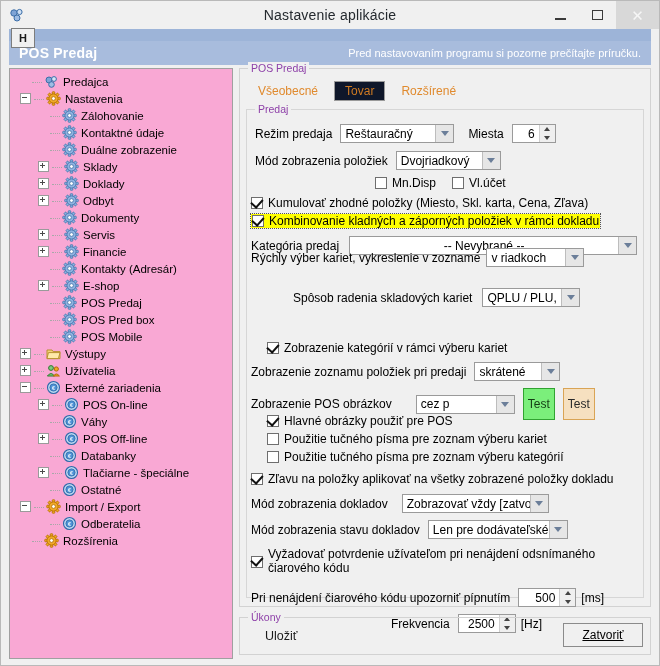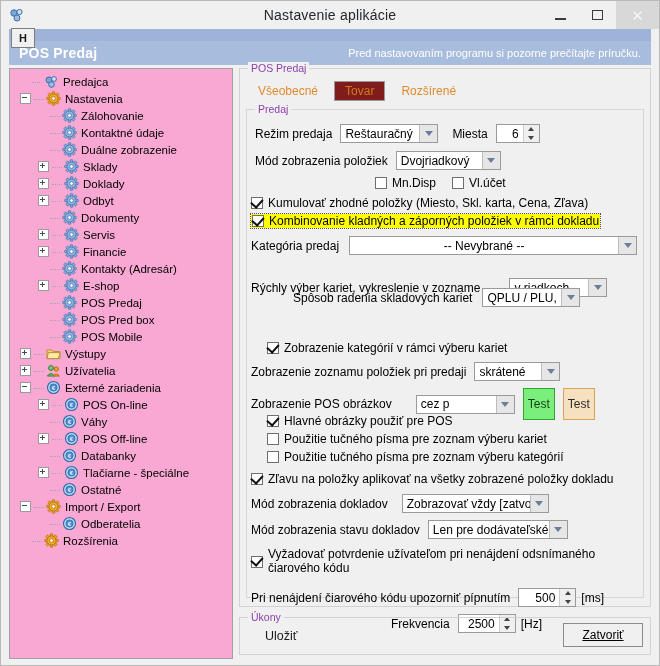--- a/index.html
+++ b/index.html
@@ -54,21 +54,21 @@
   
   .rightpane{flex:1;margin:1px 8px 6px 6px;position:relative;}
   .outerbox{position:absolute;left:0;right:0;top:0;bottom:52px;border:1px solid #d2d2d2;
             background:#f0f0f0;box-sizing:border-box;}
   .gb{position:absolute;border:1px solid #d6d6d6;box-sizing:border-box;}
   .gb-title{position:absolute;top:-7px;left:8px;background:#f0f0f0;padding:0 3px;
             font-size:10.5px;color:#8d3fa8;}
 
   .tabs{position:absolute;display:flex;align-items:center;gap:6px;}
   .tab{font-size:12px;color:#e08a2e;padding:2px 10px;}
-  .tab.sel{border:1px solid #9a9a9a;background:#7f1d1d;color:#cf7a22;text-align:right;}
+  .tab.sel{border:1px solid #9a9a9a;background:#0f172a;color:#cf7a22;text-align:right;}
 
   .row{position:absolute;display:flex;align-items:center;white-space:nowrap;}
   .lab{font-size:12px;color:#000;}
 
   .combo{height:19px;border:1px solid #9a9a9a;background:#fff;display:inline-flex;
          align-items:center;box-sizing:border-box;}
   .combo .val{flex:1;padding:0 4px;font-size:12px;overflow:hidden;white-space:nowrap;}
   .combo .arw{width:17px;height:17px;background:#e6e6e6;border-left:1px solid #bdbdbd;
               display:flex;align-items:center;justify-content:center;flex:none;}
   .chev{width:0;height:0;border-left:4px solid transparent;border-right:4px solid transparent;
@@ -581,21 +581,21 @@
           <span class="tab">Všeobecné</span>
           <span class="tab sel">Tovar</span>
           <span class="tab">Rozšírené</span>
         </div>
 
         <div class="gb" style="left:6px;top:40px;right:6px;bottom:8px;">
           <span class="gb-title">Predaj</span>
 
           <div class="row" style="left:8px;top:14px;">
             <span class="lab">Režim predaja</span>
-            <span class="combo" style="width:98px;margin-left:8px;">
+            <span class="combo" style="width:114px;margin-left:8px;">
               <span class="val">Reštauračný</span>
               <span class="arw">
                   <i class="chev"></i>
                 </span>
             </span>
             <span class="lab" style="margin-left:14px;">Miesta</span>
             <span class="spin" style="width:44px;margin-left:8px;">
               <span class="sval">6</span>
               <span class="sbtns">
                 <span class="sb">
@@ -638,21 +638,21 @@
           <div class="row" style="left:4px;top:126px;right:6px;">
             <span class="lab">Kategória predaj</span>
             <span class="combo" style="flex:1;margin-left:10px;">
               <span class="val" style="text-align:center;">-- Nevybrané --</span>
               <span class="arw">
                   <i class="chev"></i>
                 </span>
             </span>
           </div>
 
-          <div class="row" style="left:4px;top:168px;gap:23px;">
+          <div class="row" style="left:4px;top:138px;">
             <span class="lab">Rýchly výber kariet, vykreslenie v zozname</span>
             <span class="combo" style="width:98px;margin-left:6px;">
               <span class="val">v riadkoch</span>
               <span class="arw">
                   <i class="chev"></i>
                 </span>
             </span>
           </div>
 
           <div class="row" style="left:46px;top:178px;">

